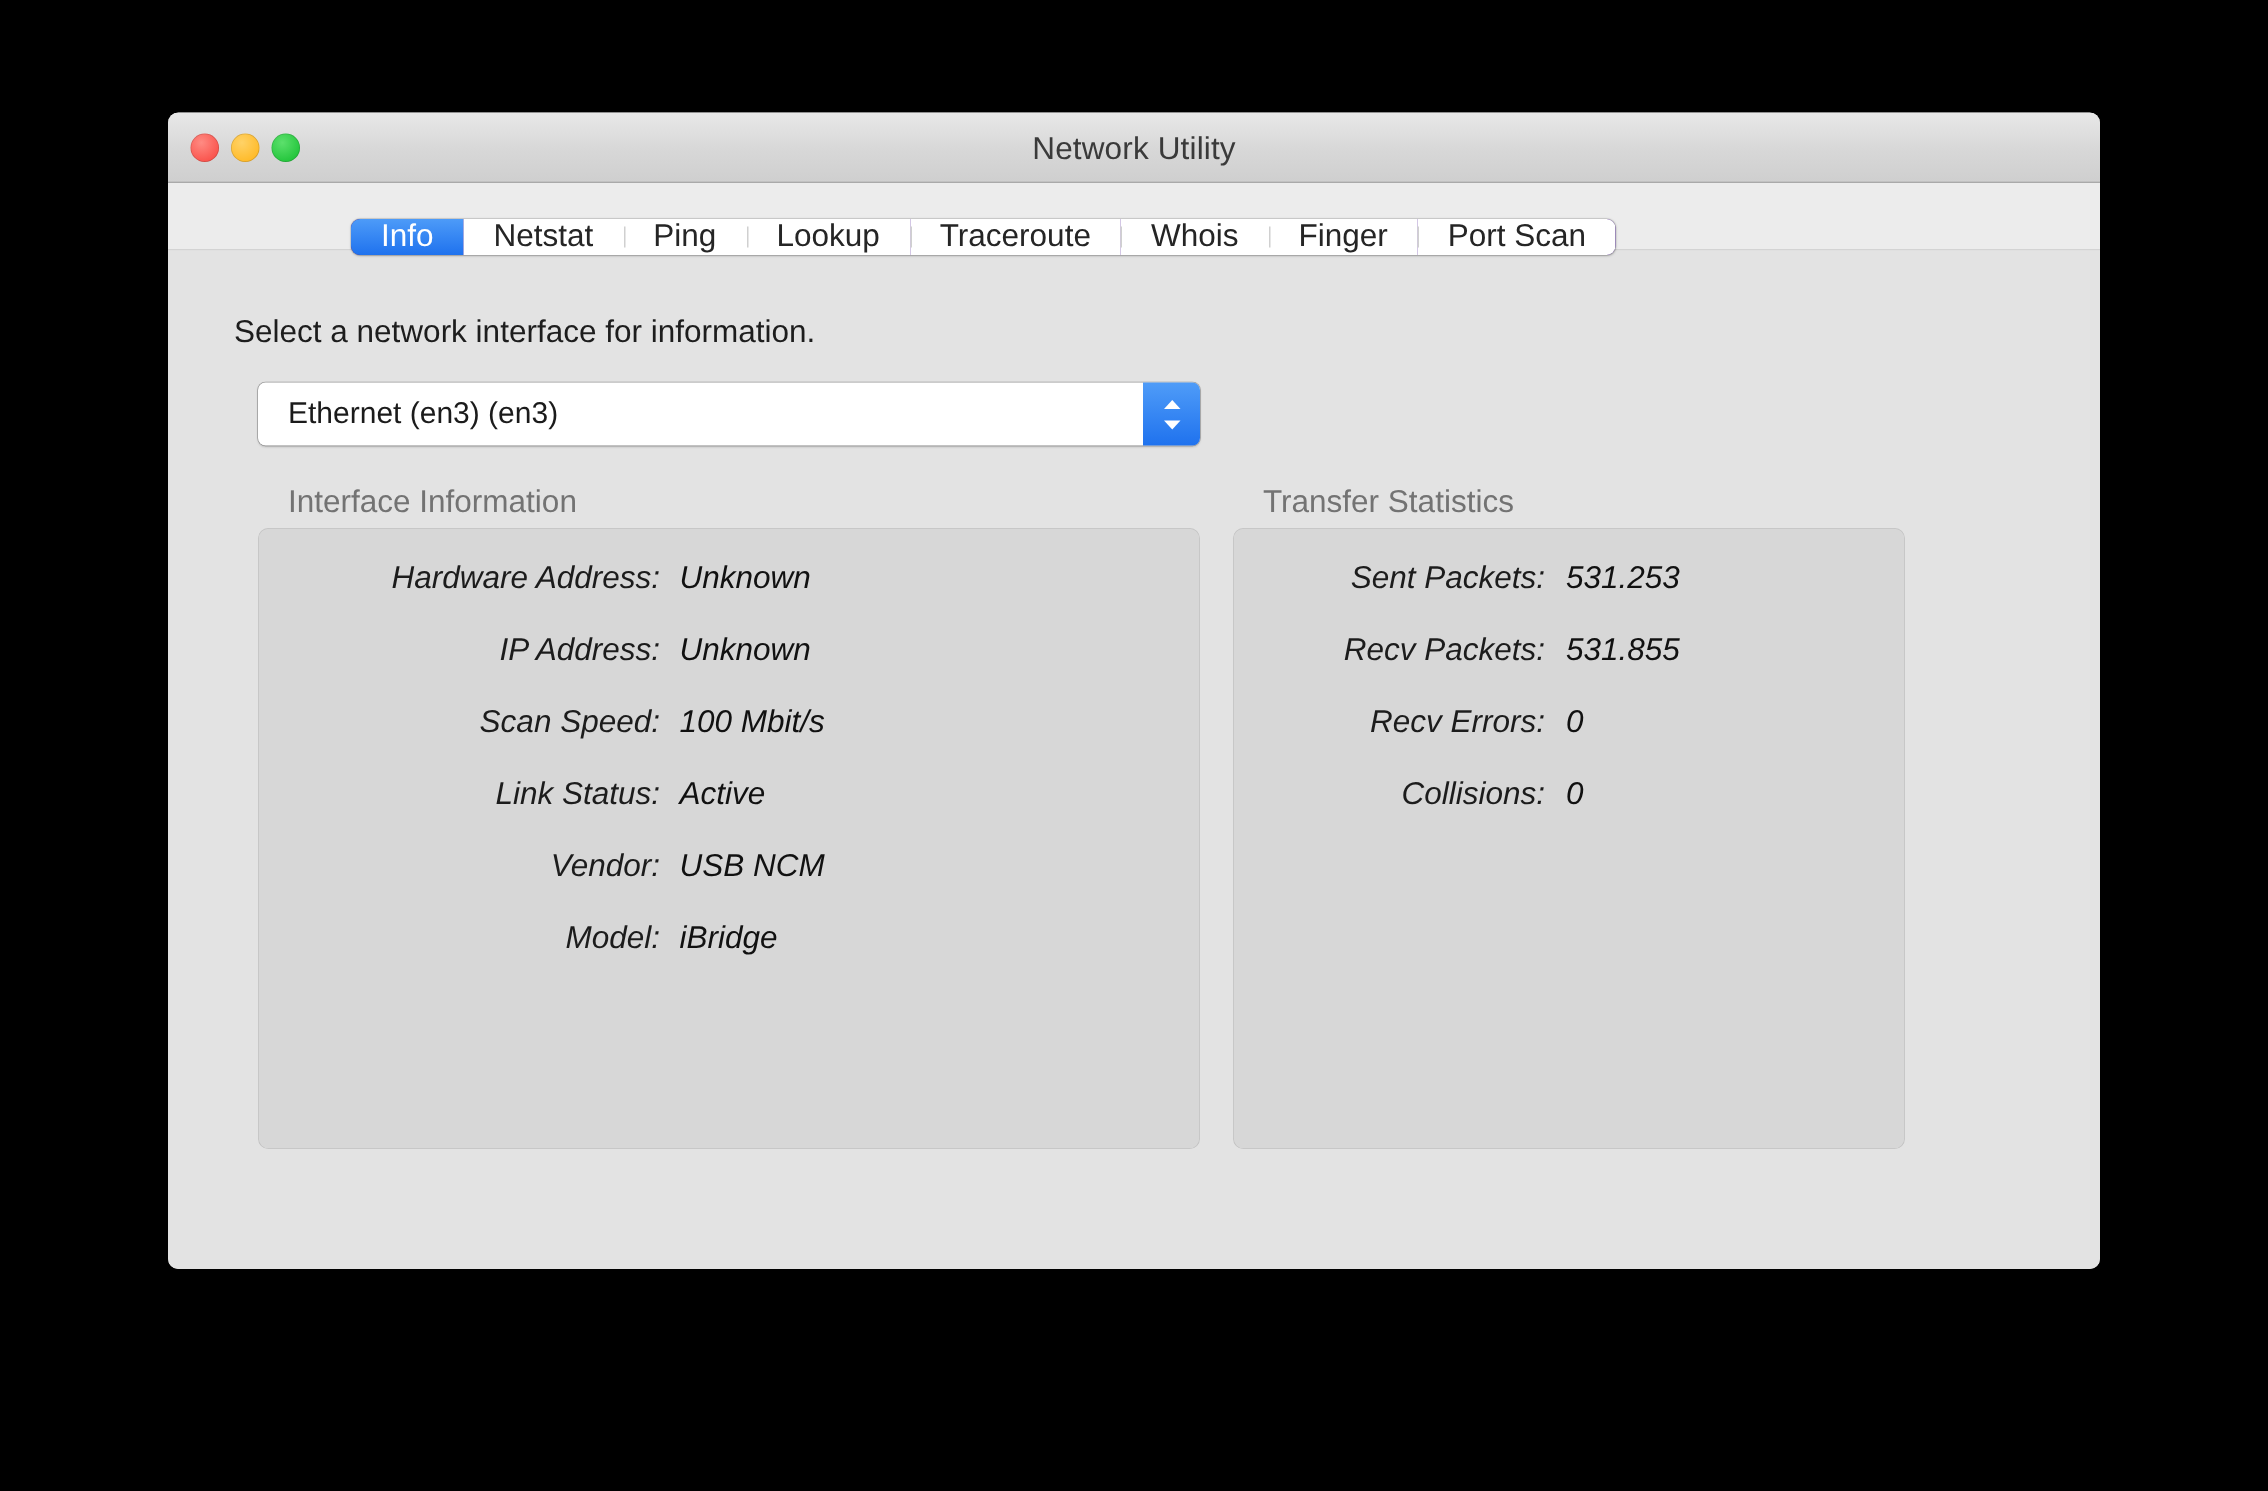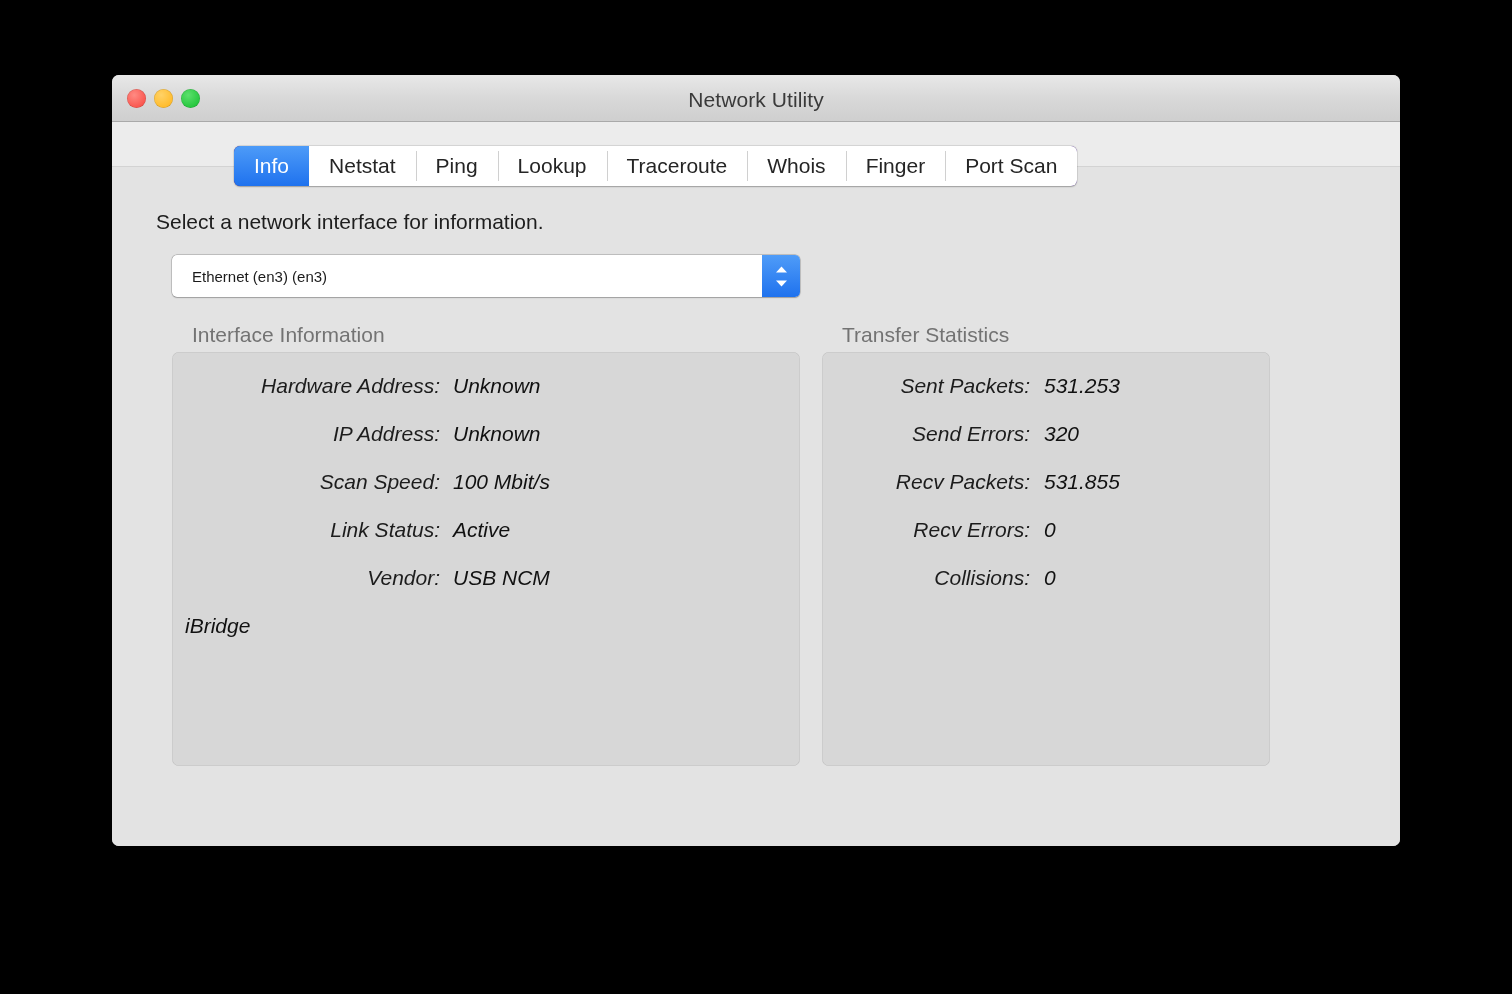--- a/index.html
+++ b/index.html
@@ -51,21 +51,21 @@
   .toolbar {
     position:relative;
     height:45px;
     background:#ececec;
     border-bottom:1px solid #d3d3d3;
   }
   .tabrow {
     position:absolute;
     left:122px; top:24px;
     display:flex;
-    height:40px;
+    height:24px;
     border-radius:6px;
     background:#4c1d95;
     box-shadow:0 .5px 1.5px rgba(0,0,0,.28), 0 0 0 .5px rgba(0,0,0,.10);
     overflow:hidden;
     z-index:5;
   }
   .tab {
     position:relative;
     display:flex; align-items:center; justify-content:center;
     padding:0 20px;
@@ -103,21 +103,21 @@
     position:absolute;
     left:60px; top:88px;
     width:628px; height:42px;
     background:#fff;
     border-radius:5px;
     box-shadow:0 0 0 .5px rgba(0,0,0,.28), 0 .5px 1.5px rgba(0,0,0,.2);
     display:flex; align-items:center;
   }
   .popup-value {
     padding-left:20px;
-    font-size:15px; color:#1b1b1b;
+    font-size:20px; color:#1b1b1b;
   }
   .stepper {
     position:absolute; right:0; top:0;
     width:38px; height:42px;
     border-radius:0 5px 5px 0;
     background:linear-gradient(to bottom,#4f9cf8 0%,#1f72ee 100%);
     display:flex; flex-direction:column;
     align-items:center; justify-content:center;
     gap:3px;
   }
@@ -240,39 +240,36 @@
           </div>
           <div class="row">
             <div class="row-label">Link Status:</div>
             <div class="row-value">Active</div>
           </div>
           <div class="row">
             <div class="row-label">Vendor:</div>
             <div class="row-value">USB NCM</div>
           </div>
           <div class="row">
+            <div class="row-label">Model:</div>
             <div class="row-value">iBridge</div>
           </div>
         </div>
       </div>
     </div>
 
     <div class="group" id="group-transfer">
       <div class="group-title">Transfer Statistics</div>
       <div class="panel">
         <div class="rows">
           <div class="row">
             <div class="row-label">Sent Packets:</div>
             <div class="row-value">531.253</div>
           </div>
           <div class="row">
-            <div class="row-label">Send Errors:</div>
-            <div class="row-value">320</div>
-          </div>
-          <div class="row">
             <div class="row-label">Recv Packets:</div>
             <div class="row-value">531.855</div>
           </div>
           <div class="row">
             <div class="row-label">Recv Errors:</div>
             <div class="row-value">0</div>
           </div>
           <div class="row">
             <div class="row-label">Collisions:</div>
             <div class="row-value">0</div>

